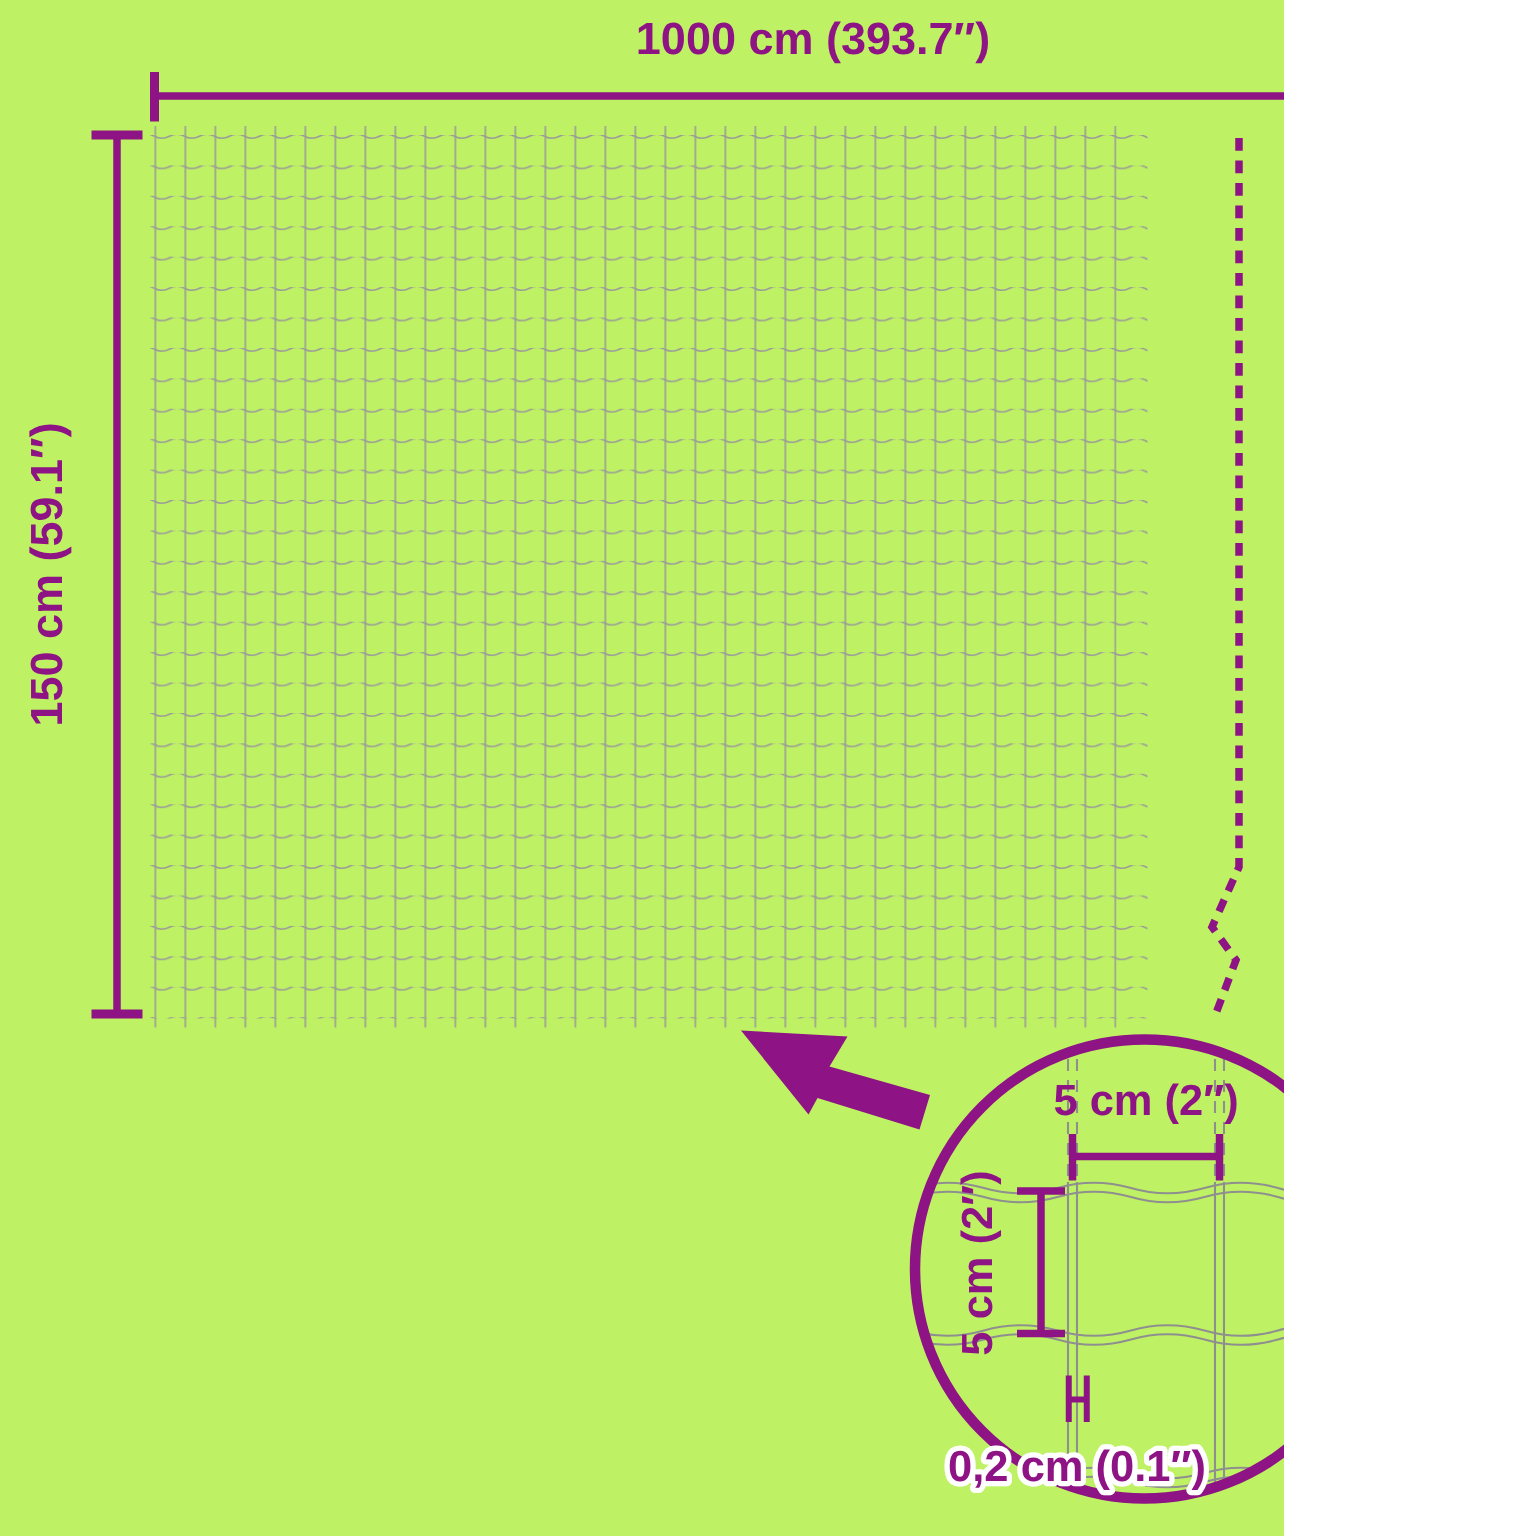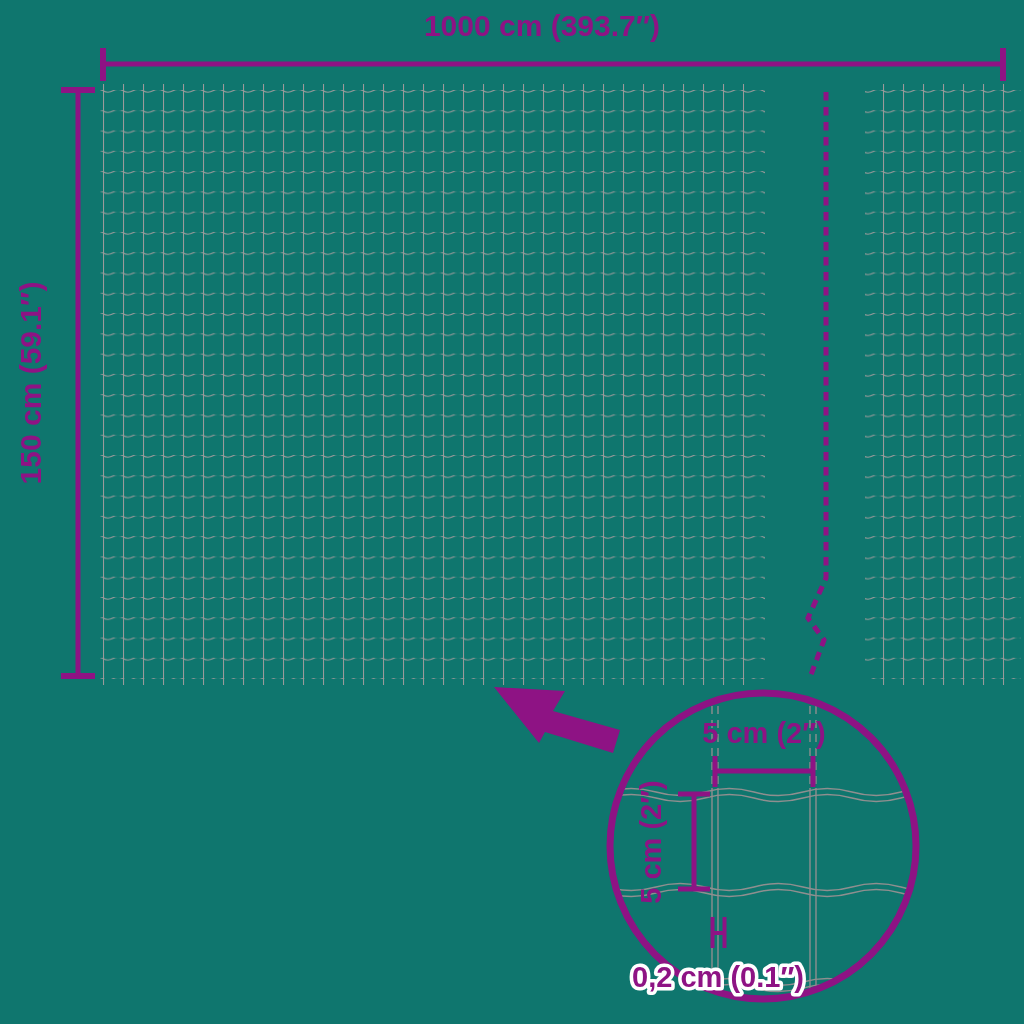--- a/index.html
+++ b/index.html
@@ -2,23 +2,23 @@
 <html><head>
 <meta charset="utf-8">
 <style>
   html, body {
     margin: 0;
     padding: 0;
     background: #ffffff;
   }
   #stage {
     position: relative;
-    width: 1024px;
+    width: 856px;
     height: 1024px;
-    background: #0f766e;
+    background: #bef264;
     overflow: hidden;
   }
   svg { display: block; }
   .lbl {
     font-family: "Liberation Sans", "DejaVu Sans", sans-serif;
     font-weight: 700;
     fill: #8E1384;
   }
   .halo {
     paint-order: stroke;

